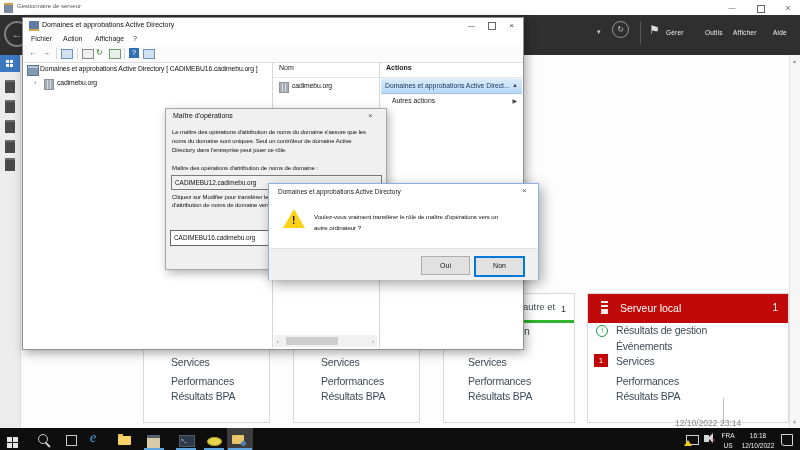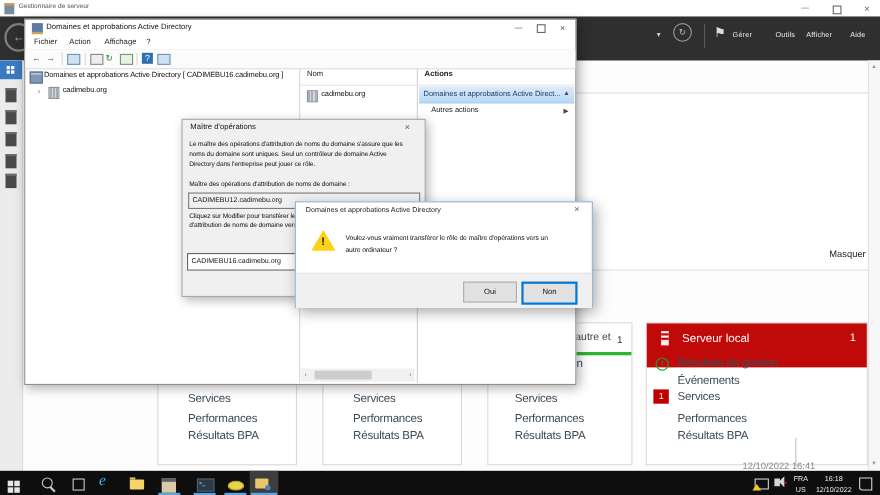--- a/index.html
+++ b/index.html
@@ -25,21 +25,21 @@
   
   .smnav{left:0;top:55px;width:20px;height:373px;background:#ececec;border-right:1px solid #dcdcdc;}
   .navsel{left:0;top:0;width:20px;height:17px;background:#3b79c2;}
   .navgrid{left:6px;top:5px;width:3px;height:3px;background:#fff;box-shadow:4px 0 #fff,0 4px #fff,4px 4px #fff;}
   .navmini{left:5px;width:10px;height:11px;background:#4a4a4a;border-top:2px solid #6b6b6b;}
   
   .wtile{background:#fff;border:1px solid #dcdcdc;}
   .masquer{font-size:8.5px;color:#1d1d1d;}
   .tile{background:#fff;border:1px solid #d9d9d9;}
   .trow{font-size:10.5px;color:#3d4b57;letter-spacing:-0.2px;}
-  .tileDhead{left:0;top:0;width:100%;height:40px;background:#c00a0a;}
+  .tileDhead{left:0;top:0;width:100%;height:29px;background:#c00a0a;}
   .tileDtitle{left:32px;top:8px;color:#fff;font-size:10.5px;}
   .tileDcount{top:8px;right:10px;color:#fff;font-size:10px;}
   .srvico{left:13px;top:7px;width:7px;height:13px;background:#fff;opacity:.92;}
   .srvico i{display:block;height:2px;background:#c00a0a;margin-top:2px;}
   .greenline{height:3px;background:#2fb52f;}
   .okup{width:10px;height:10px;border:1.5px solid #18a03c;border-radius:50%;color:#18a03c;
     font-size:8px;line-height:10px;text-align:center;font-weight:bold;}
   .redbadge{width:14px;height:13px;background:#c00000;color:#fff;font-size:8px;text-align:center;line-height:13px;}
   .stamp{font-size:8.5px;color:#8a8a8a;}
   .vsb{left:789px;top:55px;width:11px;height:373px;background:#f6f6f6;border-left:1px solid #e3e3e3;}
@@ -137,23 +137,20 @@
     </div>
     <span class="abs navmini" style="top:25px;"></span>
     <span class="abs navmini" style="top:45px;"></span>
     <span class="abs navmini" style="top:65px;"></span>
     <span class="abs navmini" style="top:85px;"></span>
     <span class="abs navmini" style="top:103px;"></span>
   </div>
 
   <div class="abs" style="left:20px;top:55px;width:769px;height:373px;">
 
-    <div class="abs wtile" style="left:410px;top:29px;width:368px;height:160px;">
-      <span class="abs masquer nw" style="right:12px;bottom:9px;">Masquer</span>
-    </div>
 
     <div class="abs tile" style="left:123px;top:238px;width:125px;height:128px;">
       <span class="abs trow nw" style="left:27px;top:62px;">Services</span>
       <span class="abs trow nw" style="left:27px;top:81px;">Performances</span>
       <span class="abs trow nw" style="left:27px;top:96px;">Résultats BPA</span>
     </div>
     <div class="abs tile" style="left:273px;top:238px;width:125px;height:128px;">
       <span class="abs trow nw" style="left:27px;top:62px;">Services</span>
       <span class="abs trow nw" style="left:27px;top:81px;">Performances</span>
       <span class="abs trow nw" style="left:27px;top:96px;">Résultats BPA</span>
@@ -180,21 +177,21 @@
       <span class="abs okup" style="left:8px;top:31px;">↑</span>
       <span class="abs trow nw" style="left:28px;top:30px;">Résultats de gestion</span>
       <span class="abs trow nw" style="left:28px;top:46px;">Événements</span>
       <span class="abs redbadge" style="left:6px;top:60px;">1</span>
       <span class="abs trow nw" style="left:28px;top:61px;">Services</span>
       <span class="abs trow nw" style="left:28px;top:81px;">Performances</span>
       <span class="abs trow nw" style="left:28px;top:96px;">Résultats BPA</span>
     </div>
 
     <span class="abs" style="left:703px;top:343px;width:1px;height:26px;background:#c0c0c0;"></span>
-    <span class="abs stamp nw" style="left:655px;top:363px;">12/10/2022 16:41</span>
+    <span class="abs stamp nw" style="left:655px;top:363px;">12/10/2022 23:14</span>
   </div>
 
   <div class="abs vsb">
     <span style="top:3px;">▲</span>
     <span style="bottom:3px;">▼</span>
   </div>
 
   <div class="abs adwin">
 
     <span class="abs adico"></span>

